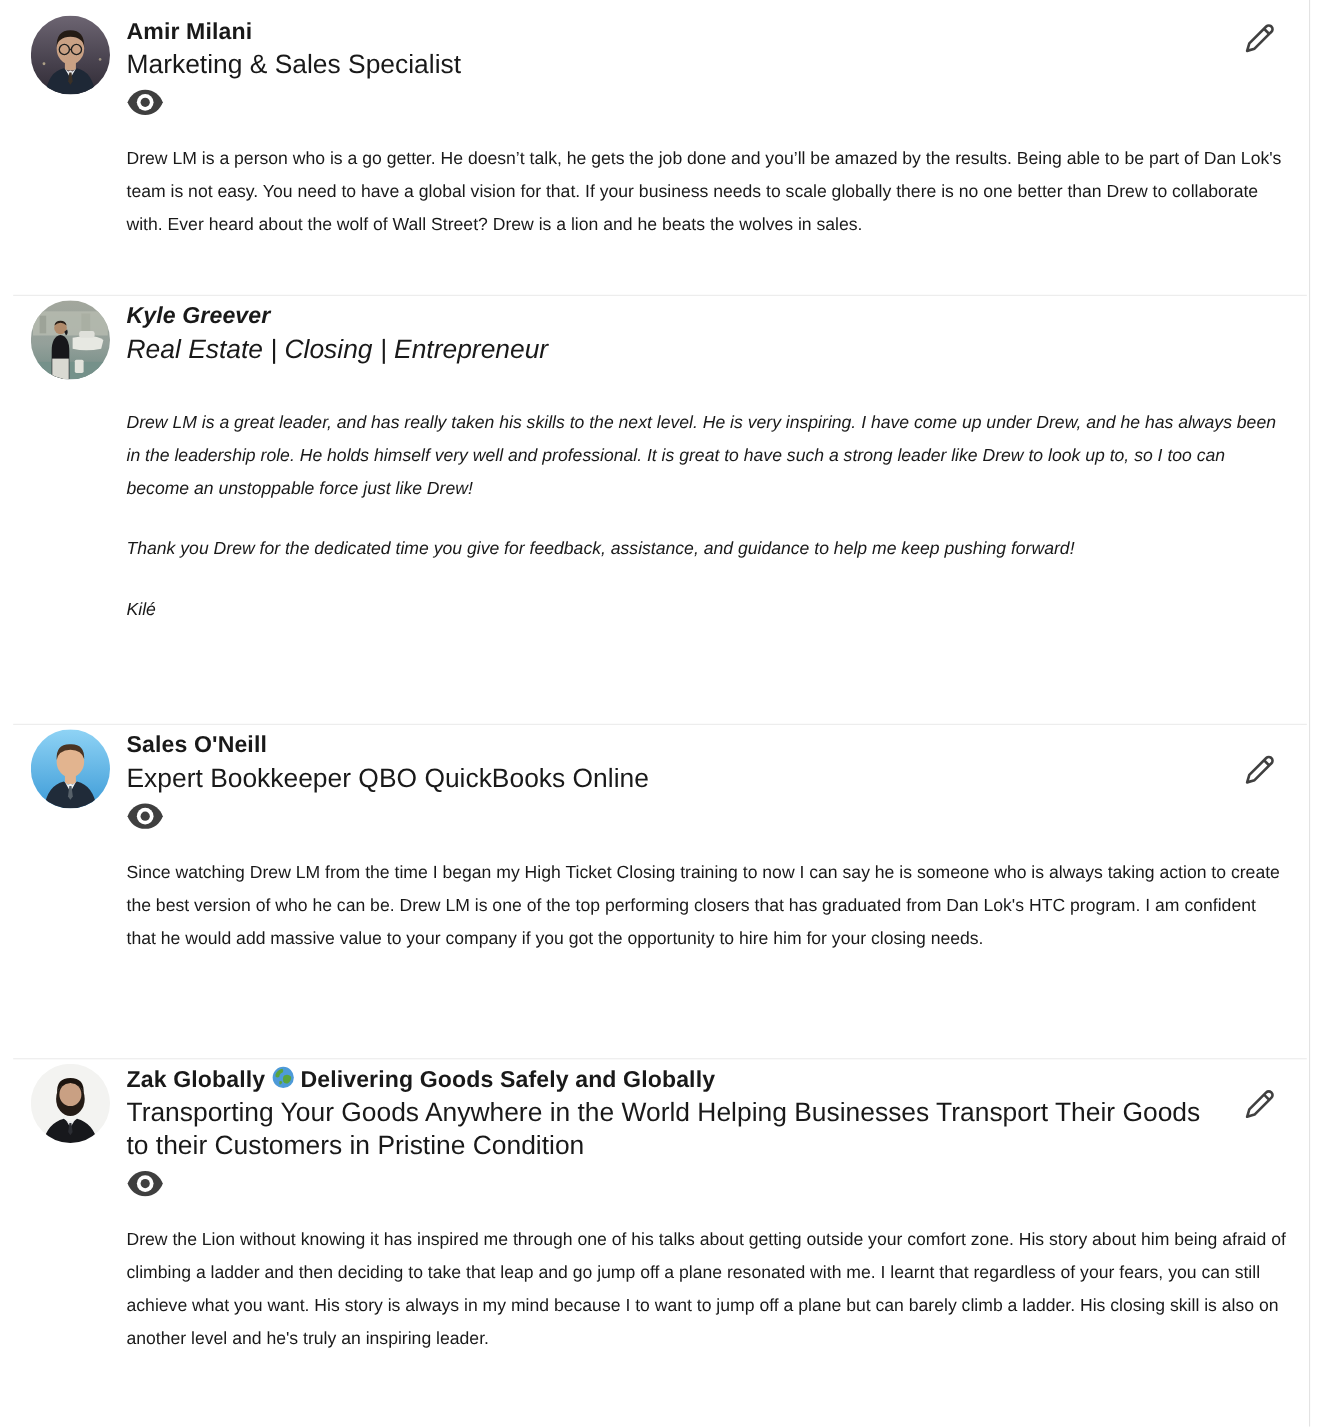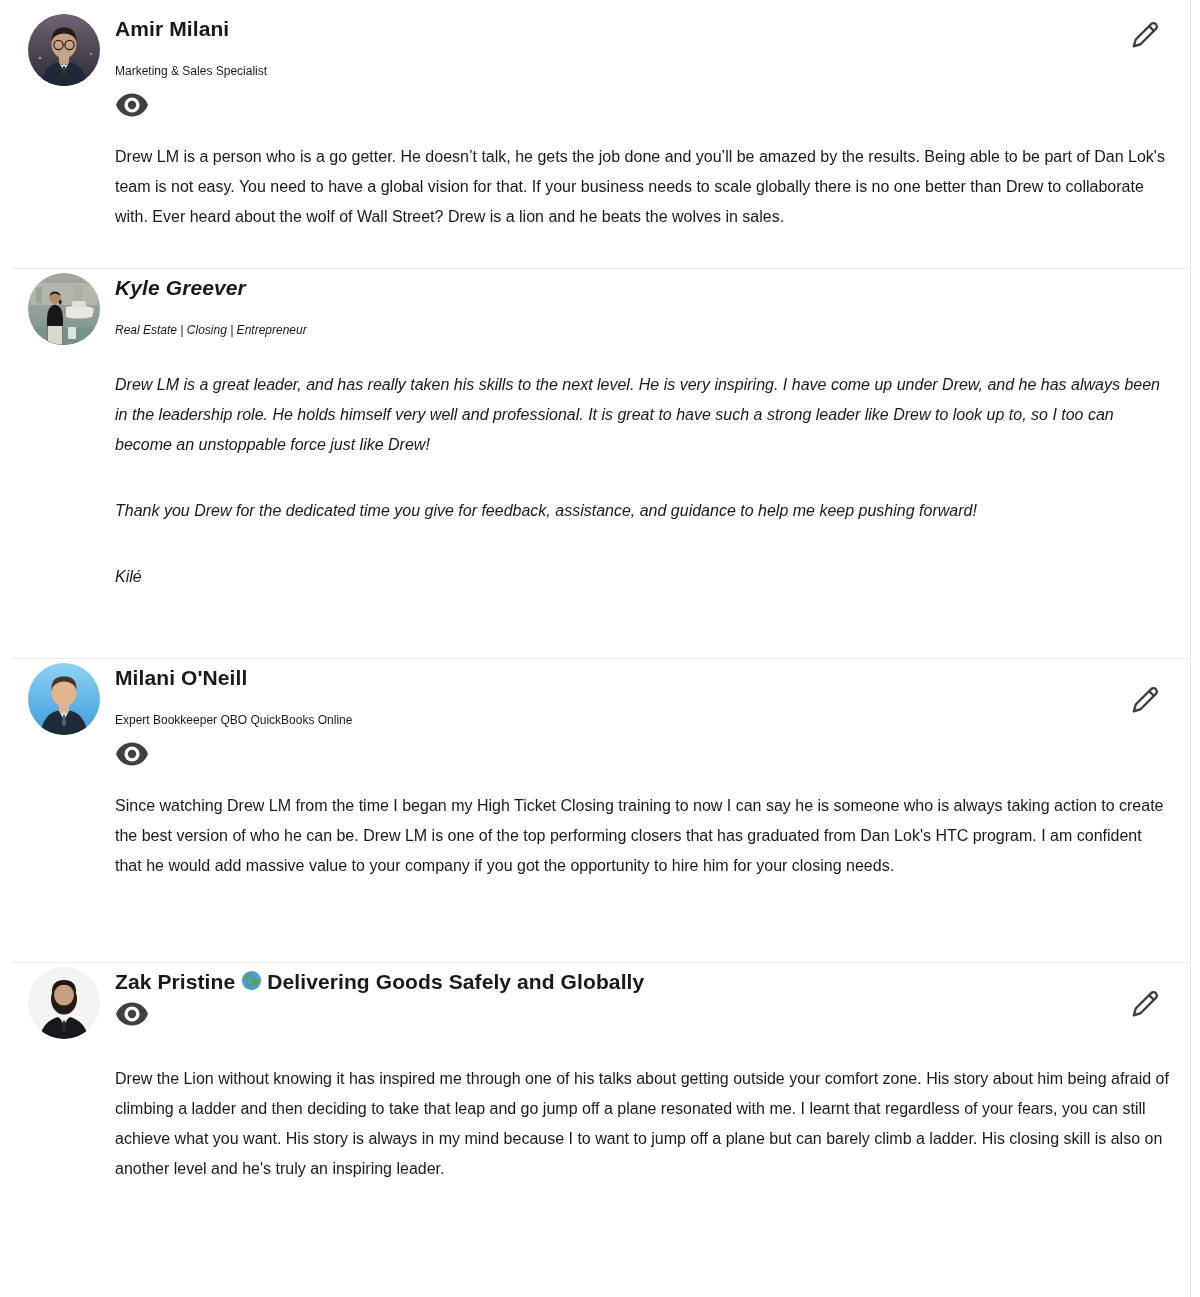--- a/index.html
+++ b/index.html
@@ -27,30 +27,30 @@
   .rec.s3 { min-height: 304px; }
   .rec.last { border-bottom: none; min-height: 334px; }
   .rec-header { display: flex; align-items: flex-start; }
   .avatar {
     width: 72px; height: 72px; flex: 0 0 72px;
     border-radius: 50%; overflow: hidden;
   }
   .avatar svg { display: block; width: 72px; height: 72px; }
   .rec-info { margin-left: 15px; padding-top: 1px; max-width: 985px; }
   .rec-name { font-size: 21px; font-weight: 700; line-height: 27px; letter-spacing: 0.1px; }
-  .rec-headline { font-size: 12px; line-height: 30px; margin-top: 14px; }
+  .rec-headline { font-size: 24px; line-height: 30px; margin-top: 2px; }
   .eye { margin-top: 7px; width: 34px; height: 24px; }
   .eye svg { display: block; }
   .rec-body {
     margin-left: 87px; margin-top: 25px;
     font-size: 16px; line-height: 30px;
     max-width: 1055px;
   }
   .rec-body p { margin: 0; }
-  .rec-body p + p { margin-top: 36px; }
+  .rec-body p + p { margin-top: 25px; }
   .pencil {
     position: absolute; top: 26px; right: 28px;
     width: 30px; height: 30px;
     background: none; border: none; padding: 0; cursor: pointer;
   }
   .rec.first .pencil { top: 20px; }
   .globe-icon { display: inline-block; width: 21px; height: 21px; vertical-align: -2px; margin: 0 5px 0 6px; }
 </style>
 </head>
 <body>
@@ -156,21 +156,21 @@
         <rect width="72" height="72" fill="url(#bgN)"></rect>
         <rect x="31" y="40" width="10" height="10" fill="#e2b48f"></rect>
         <ellipse cx="36" cy="29.5" rx="12.5" ry="14" fill="#e2b48f"></ellipse>
         <path d="M23.5 28 Q22.5 13 36 13.5 Q49 13 48.5 27 Q46.5 19 36 18.5 Q25 19 23.5 28 Z" fill="#4a3423"></path>
         <path d="M12 72 Q15 51 30 47.5 L36 52 L42 47.5 Q57 51 60 72 Z" fill="#202b39"></path>
         <path d="M31 48 L36 57 L41 48 L38 50.5 L36 49.5 L34 50.5 Z" fill="#eef0f2"></path>
         <path d="M35 51.5 L37 51.5 L38.2 61 L36 64 L33.8 61 Z" fill="#566069"></path>
       </svg>
     </div>
     <div class="rec-info">
-      <div class="rec-name">Milani O'Neill</div>
+      <div class="rec-name">Sales O'Neill</div>
       <div class="rec-headline">Expert Bookkeeper QBO QuickBooks Online</div>
       <div class="eye">
         <svg width="34" height="24" viewBox="0 0 34 24">
           <path d="M17 0.5 C9 0.5 3.1 5.8 1 12 C3.1 18.2 9 23.5 17 23.5 C25 23.5 30.9 18.2 33 12 C30.9 5.8 25 0.5 17 0.5 Z" fill="#3f3f3f"></path>
           <circle cx="17" cy="12" r="7.6" fill="#ffffff"></circle>
           <circle cx="17" cy="12" r="4.2" fill="#3f3f3f"></circle>
         </svg>
       </div>
     </div>
   </div>
@@ -194,27 +194,28 @@
         <ellipse cx="36" cy="28" rx="10" ry="10.5" fill="#c9a083"></ellipse>
         <path d="M24 27 Q23 13 36 13 Q49 13 48 27 Q46 18 36 17.5 Q26 18 24 27 Z" fill="#1c140f"></path>
         <path d="M31 39 Q36 41 41 39 L41 42 Q36 44 31 42 Z" fill="#241b15"></path>
         <path d="M11 72 Q15 54 30 50 L36 54.5 L42 50 Q57 54 61 72 Z" fill="#17181c"></path>
         <path d="M31.5 50.5 L36 58 L40.5 50.5 L38 52.8 L36 51.8 L34 52.8 Z" fill="#e8e9eb"></path>
         <path d="M35.1 53.8 L36.9 53.8 L38 62 L36 65 L34 62 Z" fill="#2b2d33"></path>
       </svg>
     </div>
     <div class="rec-info">
       <div class="rec-name">
-        <span>Zak Pristine</span><span class="globe-icon"><svg width="21" height="21" viewBox="0 0 24 24">
+        <span>Zak Globally</span><span class="globe-icon"><svg width="21" height="21" viewBox="0 0 24 24">
           <circle cx="12" cy="12" r="11" fill="#4d9ad8"></circle>
           <path d="M4 9 Q6 4 11 3 Q13 5 11 7 Q8 8 8 11 Q6 13 4 11 Z" fill="#5aa43c"></path>
           <path d="M13 10 Q17 8 20 11 Q21 15 17 18 Q13 19 12 16 Q11 12 13 10 Z" fill="#5aa43c"></path>
           <path d="M8 16 Q10 15 11 17 Q10 20 8 19 Z" fill="#5aa43c"></path>
         </svg></span><span>Delivering Goods Safely and Globally</span>
       </div>
+      <div class="rec-headline">Transporting Your Goods Anywhere in the World Helping Businesses Transport Their Goods to their Customers in Pristine Condition</div>
       <div class="eye">
         <svg width="34" height="24" viewBox="0 0 34 24">
           <path d="M17 0.5 C9 0.5 3.1 5.8 1 12 C3.1 18.2 9 23.5 17 23.5 C25 23.5 30.9 18.2 33 12 C30.9 5.8 25 0.5 17 0.5 Z" fill="#3f3f3f"></path>
           <circle cx="17" cy="12" r="7.6" fill="#ffffff"></circle>
           <circle cx="17" cy="12" r="4.2" fill="#3f3f3f"></circle>
         </svg>
       </div>
     </div>
   </div>
   <button class="pencil">

